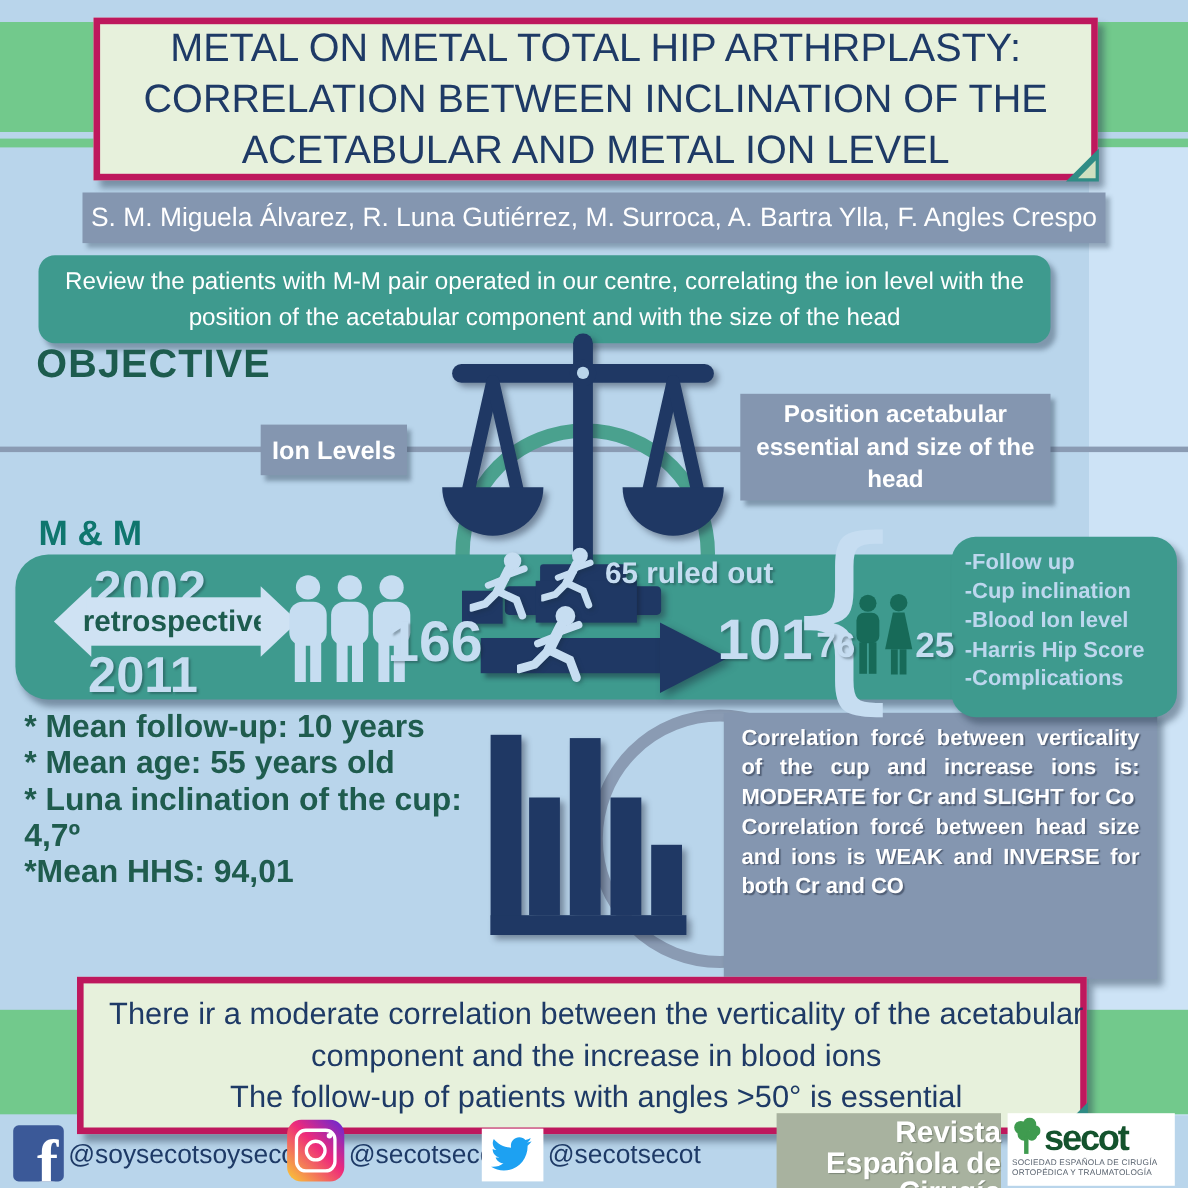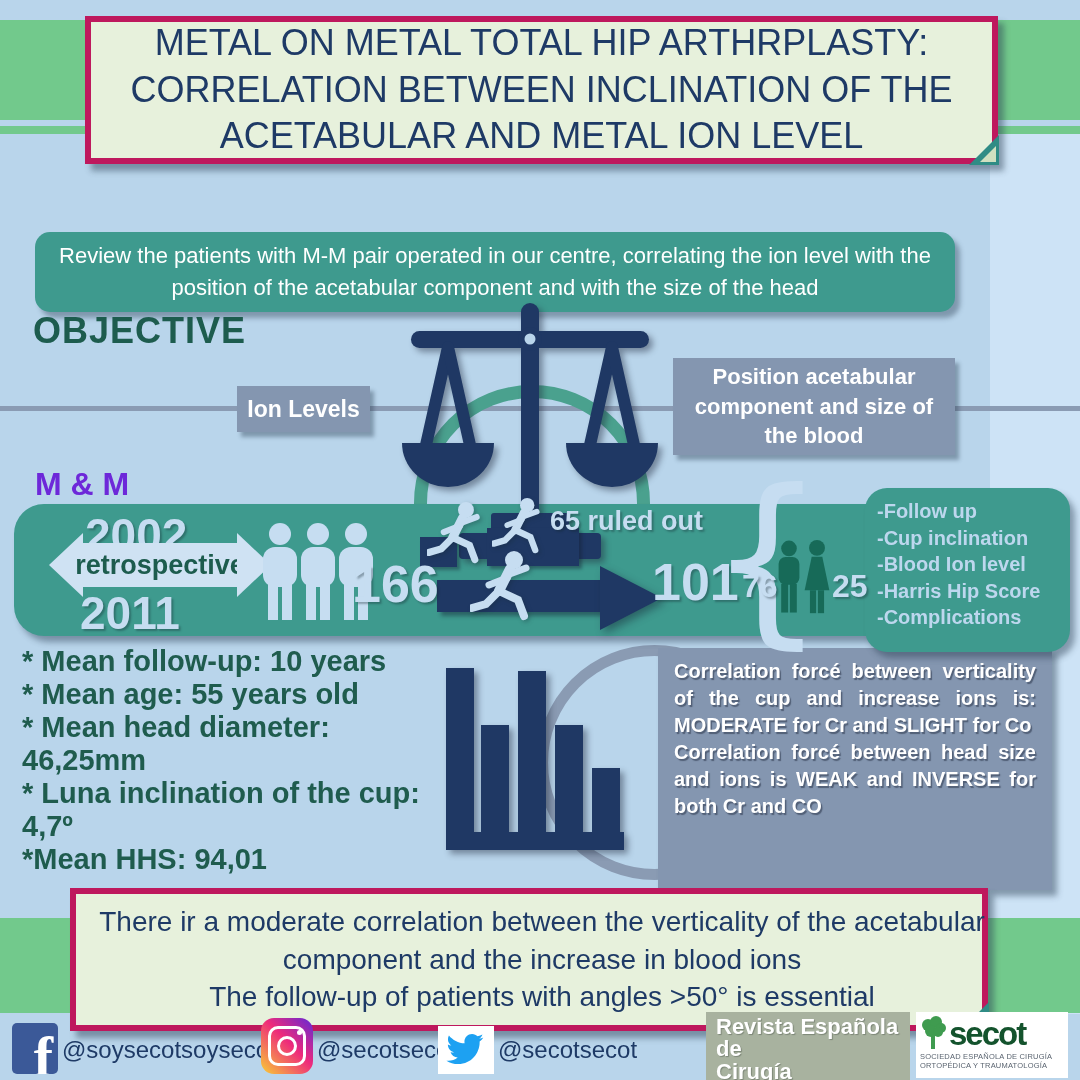--- a/index.html
+++ b/index.html
@@ -43,21 +43,21 @@
         border-radius:50%;z-index:1;box-sizing:border-box;}
   .scale-svg{left:395px;top:303px;z-index:3;filter:drop-shadow(4px 4px 3px rgba(30,40,60,.45));}
   .graybox{background:#8496b0;color:#fff;font-weight:bold;z-index:4;
         box-shadow:4px 5px 4px rgba(40,60,80,.4);display:flex;align-items:center;justify-content:center;
         text-align:center;}
   .ion-box{left:237px;top:386px;width:133px;height:46px;font-size:23px;}
   .pos-box{left:673px;top:358px;width:282px;height:97px;font-size:22px;line-height:1.35;padding:2px 6px;
         box-sizing:border-box;}
 
   
-  .mm-label{left:35px;top:466px;color:#6d28d9;font-size:32px;font-weight:bold;z-index:2;}
+  .mm-label{left:35px;top:466px;color:#0f766e;font-size:32px;font-weight:bold;z-index:2;}
   .banner{left:14px;top:504px;width:1000px;height:132px;background:#3e9a8e;border-radius:30px;
         z-index:2;box-shadow:5px 6px 6px rgba(40,60,80,.45);}
   .list-box{left:865px;top:488px;width:205px;height:164px;background:#3e9a8e;border-radius:22px;
         z-index:4;box-shadow:5px 6px 6px rgba(40,60,80,.45);padding:10px 2px 0 12px;box-sizing:border-box;}
   .list-box div{color:#bdd7ee;font-size:20px;font-weight:bold;line-height:1.33;white-space:nowrap;}
 
   .banner-num{color:#c6ddf1;font-weight:bold;z-index:5;text-shadow:2px 2px 2px rgba(20,40,50,.35);}
   .year-top{left:85px;top:508px;font-size:46px;}
   .year-bottom{left:80px;top:586px;font-size:46px;}
   .arrow2w{left:49px;top:533px;width:222px;height:64px;z-index:5;}
@@ -110,22 +110,22 @@
   .ig-frame{position:absolute;left:7px;top:8px;right:7px;bottom:8px;border:3px solid #fff;border-radius:10px;}
   .ig-lens{position:absolute;left:16px;top:18px;width:14px;height:14px;border:3px solid #fff;border-radius:50%;}
   .ig-dot{position:absolute;right:11px;top:12px;width:5px;height:5px;background:#fff;border-radius:50%;}
   .tw-icon{left:438px;top:1026px;width:56px;height:48px;background:#fff;z-index:2;display:flex;
         align-items:center;justify-content:center;}
   .handle1{left:62px;top:1036px;}
   .handle2{left:317px;top:1036px;}
   .handle3{left:498px;top:1036px;}
   .revista-box{left:706px;top:1012px;width:204px;height:68px;background:#a8b29f;z-index:2;
         padding:4px 0 0 10px;box-sizing:border-box;}
-  .revista-box div{color:#fff;font-size:22px;font-weight:bold;line-height:1.02;
-        text-shadow:1px 1px 1px rgba(60,70,60,.4);}
+  .revista-box div{color:#fff;font-size:27px;font-weight:bold;line-height:1.02;
+        text-shadow:1px 1px 1px rgba(60,70,60,.4);text-align:right;}
   .secot-box{left:916px;top:1012px;width:152px;height:66px;background:#fff;z-index:2;
         padding:2px 4px;box-sizing:border-box;}
   .secot-row{display:flex;align-items:center;gap:3px;height:38px;}
   .secot-word{color:#14532d;font-size:33px;font-weight:bold;letter-spacing:-2px;line-height:1;}
   .secot-sub{color:#5a6470;font-size:7.5px;line-height:1.25;letter-spacing:.2px;}
 </style>
 </head>
 <body>
 
 <div class="page">
@@ -135,20 +135,23 @@
   <div class="abs right-strip"></div>
   <div class="abs hline"></div>
   <div class="abs band-bottom"></div>
 
   <div class="abs bubble title-box">
     <div class="title-text">METAL ON METAL TOTAL HIP ARTHRPLASTY: CORRELATION BETWEEN INCLINATION OF THE ACETABULAR AND METAL ION LEVEL</div>
     <span class="abs fold"></span>
     <span class="abs fold-inner"></span>
   </div>
 
+  <div class="abs authors-bar">
+    <span>S. M. Miguela Álvarez, R. Luna Gutiérrez, M. Surroca, A. Bartra Ylla, F. Angles Crespo</span>
+  </div>
 
   <div class="abs objective-box">
     <span>Review the patients with M-M pair operated in our centre, correlating the ion level with the position of the acetabular component and with the size of the head</span>
   </div>
   <div class="abs objective-label">OBJECTIVE</div>
 
   <div class="abs green-ring"></div>
   <svg class="abs scale-svg" width="270" height="262" viewBox="0 0 270 262">
     <g fill="#1f3864">
       <rect x="126" y="0" width="18" height="214" rx="9"></rect>
@@ -160,21 +163,21 @@
       <path d="M7 140 a46 44 0 0 0 92 0 z"></path>
       <path d="M171 140 a46 44 0 0 0 92 0 z"></path>
       <circle cx="135" cy="36" r="12"></circle>
       <circle cx="135" cy="36" r="5.5" fill="#b9d5eb"></circle>
       <path d="M135 200 L114 232 H156 Z"></path>
       <rect x="96" y="210" width="78" height="22" rx="3"></rect>
       <rect x="64" y="230" width="142" height="26" rx="4"></rect>
     </g>
   </svg>
   <div class="abs graybox ion-box">Ion Levels</div>
-  <div class="abs graybox pos-box">Position acetabular component and size of the blood</div>
+  <div class="abs graybox pos-box">Position acetabular essential and size of the head</div>
 
   <div class="abs mm-label">M &amp; M</div>
   <div class="abs banner"></div>
 
   <div class="abs banner-num year-top">2002</div>
   <div class="abs arrow2w">
     <span class="tipL"></span>
     <span class="bar">retrospective</span>
     <span class="tipR"></span>
   </div>
@@ -260,21 +263,20 @@
     <div>-Follow up</div>
     <div>-Cup inclination</div>
     <div>-Blood Ion level</div>
     <div>-Harris Hip Score</div>
     <div>-Complications</div>
   </div>
 
   <div class="abs results">
     <div>*  Mean follow-up: 10 years</div>
     <div>*  Mean age: 55 years old</div>
-    <div>*  Mean head diameter: 46,25mm</div>
     <div>*  Luna inclination of the cup: 4,7º</div>
     <div>*Mean HHS: 94,01</div>
   </div>
 
   <div class="abs gray-ring"></div>
   <svg class="abs chart-svg" width="185" height="192" viewBox="0 0 185 192" fill="#1f3864">
     <rect x="3" y="5" width="28" height="182"></rect>
     <rect x="3" y="169" width="178" height="18"></rect>
     <rect x="38" y="62" width="28" height="107"></rect>
     <rect x="75" y="8" width="28" height="161"></rect>

